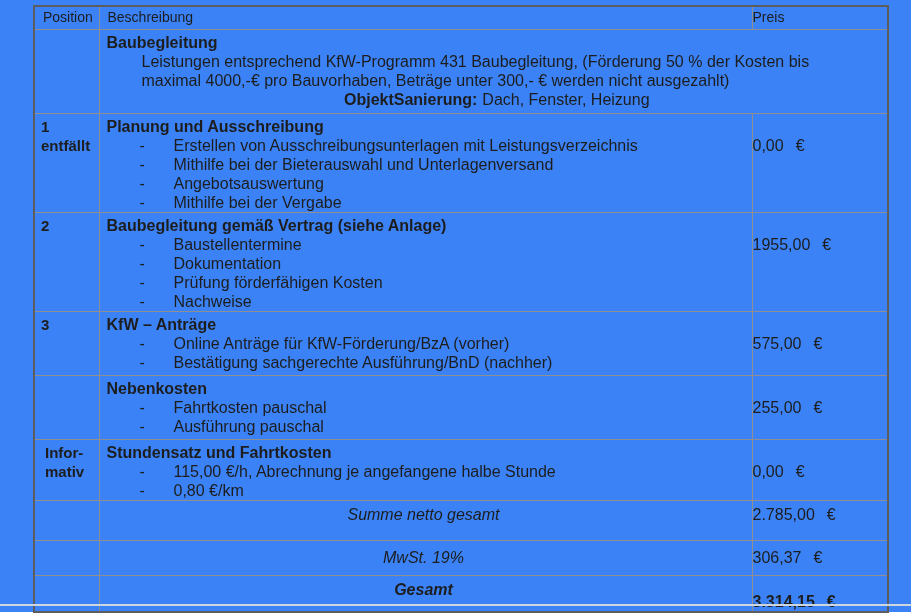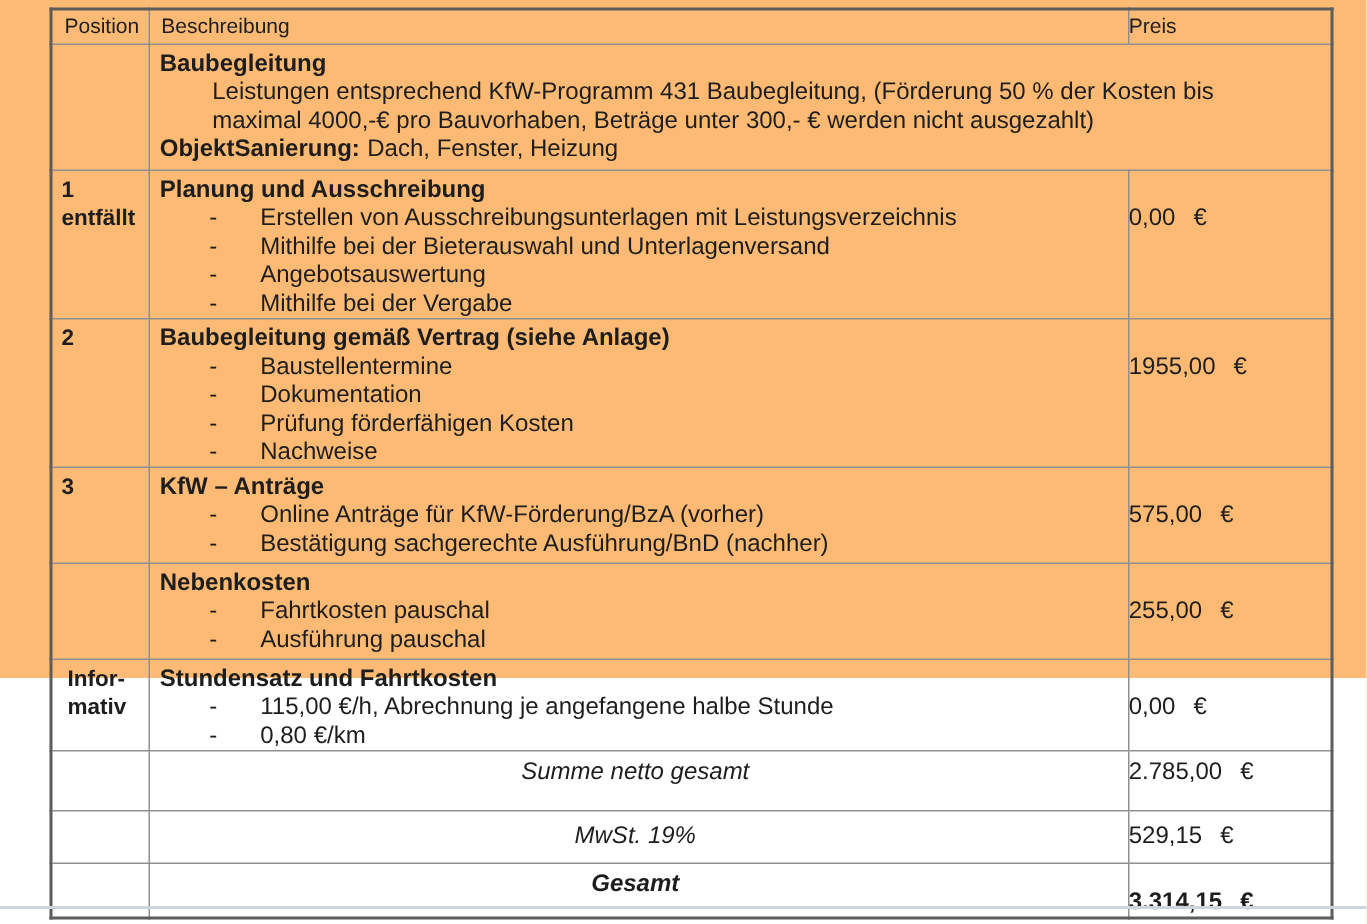--- a/index.html
+++ b/index.html
@@ -9,22 +9,22 @@
     height: 616px;
     background: #ffffff;
     font-family: "Liberation Sans", sans-serif;
     color: #1d1d1d;
     overflow: hidden;
     position: relative;
   }
   .page {
     position: absolute;
     left: 0; top: 0;
-    width: 911px; height: 452px;
-    background: #fdba74;
+    width: 911px; height: 612px;
+    background: #3b82f6;
   }
   table.doc-table {
     position: absolute;
     left: 33px;
     top: 5px;
     width: 854px;
     border-collapse: collapse;
     table-layout: fixed;
     border: 2px solid #5d5d5d;
     font-size: 16px;
@@ -85,21 +85,21 @@
   }
   .dash {
     position: absolute;
     left: 40px;
     top: 0;
   }
 
   
   .intro-title { font-weight: bold; padding: 3px 0 0 7px; }
   .intro-para  { padding-left: 42px; line-height: 19px; }
-  .obj-line    { padding-left: 7px; line-height: 19px; }
+  .obj-line    { padding-left: 7px; line-height: 19px; text-align: center; }
   .obj-label   { font-weight: bold; }
   .obj-value   { margin-left: 5px; }
 
   
   .pricecell {
     padding-right: 6px;
     white-space: nowrap;
   }
   .pricecell .cur { display: inline-block; margin-left: 12px; }
   .pt-line2 { padding-top: 22px; }
@@ -249,21 +249,21 @@
       <td class="sumlabel pt-sum1">Summe netto gesamt</td>
       <td class="pricecell pt-sum1">
         <span class="amt">2.785,00</span><span class="cur">€</span>
       </td>
     </tr>
 
     <tr class="r-sum2">
       <td class="poscell"></td>
       <td class="sumlabel pt-sum2">MwSt. 19%</td>
       <td class="pricecell pt-sum2">
-        <span class="amt">529,15</span><span class="cur">€</span>
+        <span class="amt">306,37</span><span class="cur">€</span>
       </td>
     </tr>
 
     <tr class="r-sum3">
       <td class="poscell"></td>
       <td class="sumlabel pt-sum3 bold">Gesamt</td>
       <td class="pricecell pt-sum3 bold">
         <span class="amt">3.314,15</span><span class="cur">€</span>
       </td>
     </tr>

